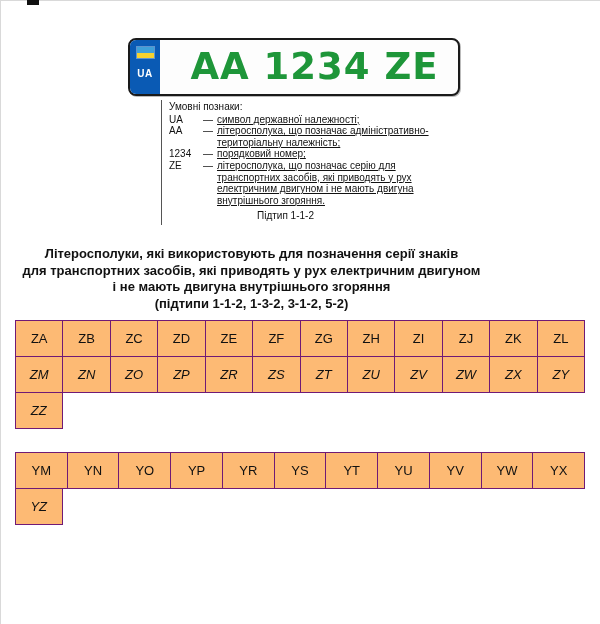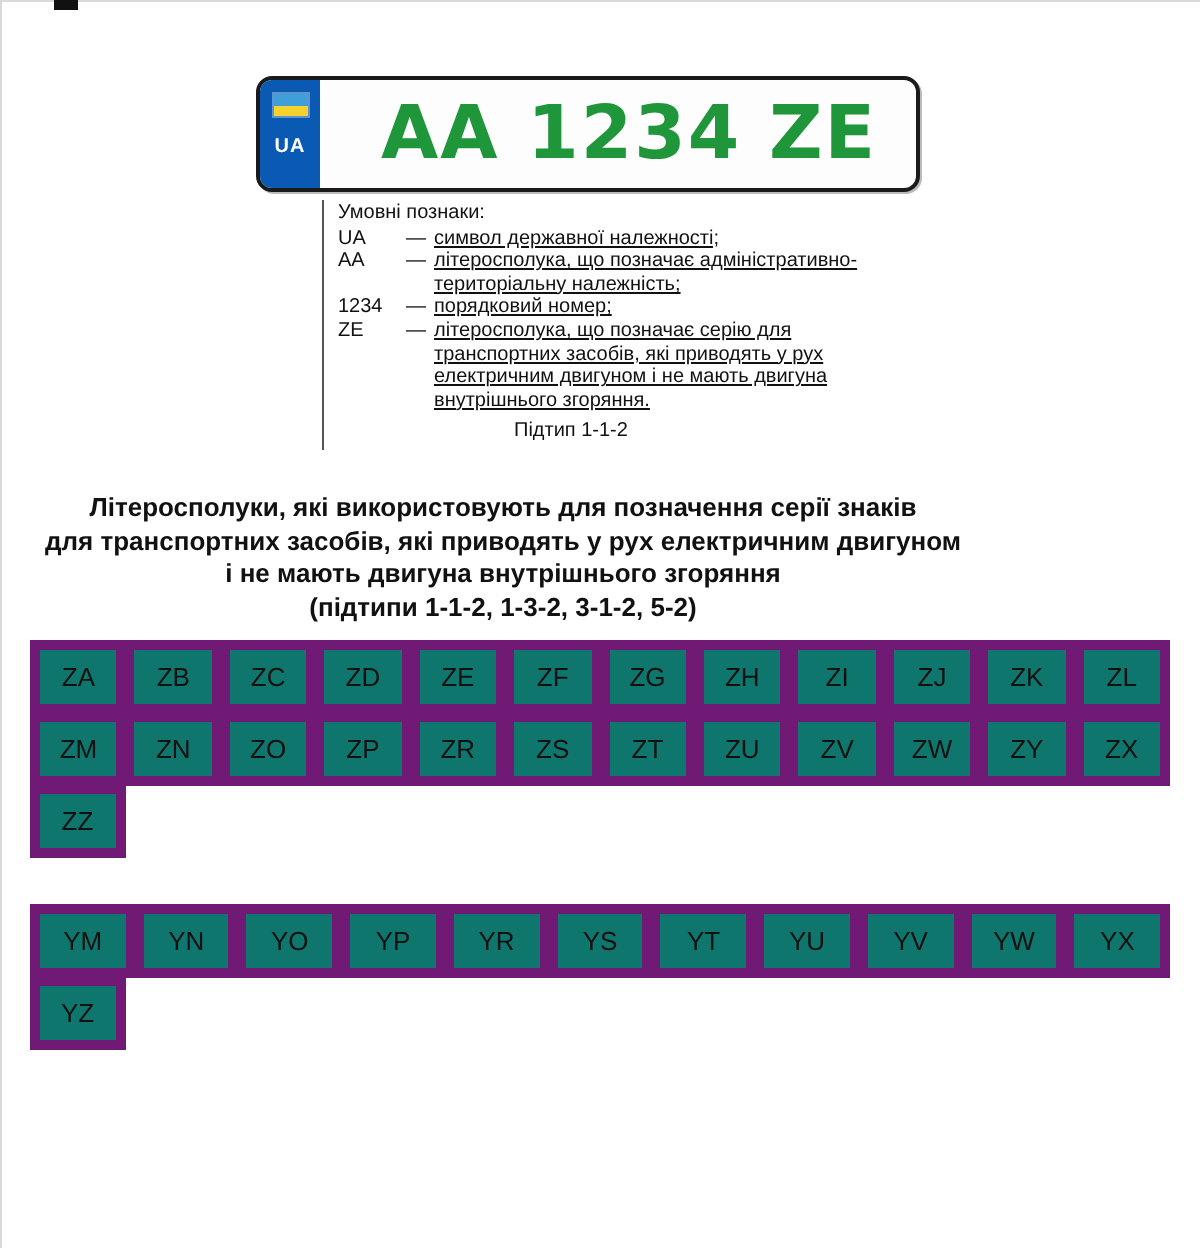--- a/index.html
+++ b/index.html
@@ -117,31 +117,31 @@
   
   .letters-table {
     position: absolute;
     left: 15px;
     width: 570px;
   }
   .table-z { top: 320px; }
   .table-y { top: 452px; }
 
   .letter-row { display: flex; }
-  .letter-row + .letter-row { margin-top: -1px; }
+  .letter-row + .letter-row { margin-top: -1px; font-style: italic; }
   .letter-cell {
     flex: 1;
     box-sizing: border-box;
-    border: 5px solid #701a75;
+    border: 1px solid #701a75;
     height: 37px;
     display: flex;
     align-items: center;
     justify-content: center;
     font-size: 13px;
-    background: #0f766e;
+    background: #fdba74;
     text-align: right;
   }
   .letter-cell + .letter-cell { margin-left: -1px; }
   .letter-cell.single { flex: 0 0 calc(100% / 12); }
 </style>
 </head>
 <body>
 
 <div class="edge-top"></div>
 <div class="edge-left"></div>
@@ -214,22 +214,22 @@
       <div class="letter-cell">ZM</div>
       <div class="letter-cell">ZN</div>
       <div class="letter-cell">ZO</div>
       <div class="letter-cell">ZP</div>
       <div class="letter-cell">ZR</div>
       <div class="letter-cell">ZS</div>
       <div class="letter-cell">ZT</div>
       <div class="letter-cell">ZU</div>
       <div class="letter-cell">ZV</div>
       <div class="letter-cell">ZW</div>
+      <div class="letter-cell">ZX</div>
       <div class="letter-cell">ZY</div>
-      <div class="letter-cell">ZX</div>
     </div>
     <div class="letter-row">
       <div class="letter-cell single">ZZ</div>
     </div>
   </div>
 <div class="letters-table table-y">
     <div class="letter-row">
       <div class="letter-cell">YM</div>
       <div class="letter-cell">YN</div>
       <div class="letter-cell">YO</div>

